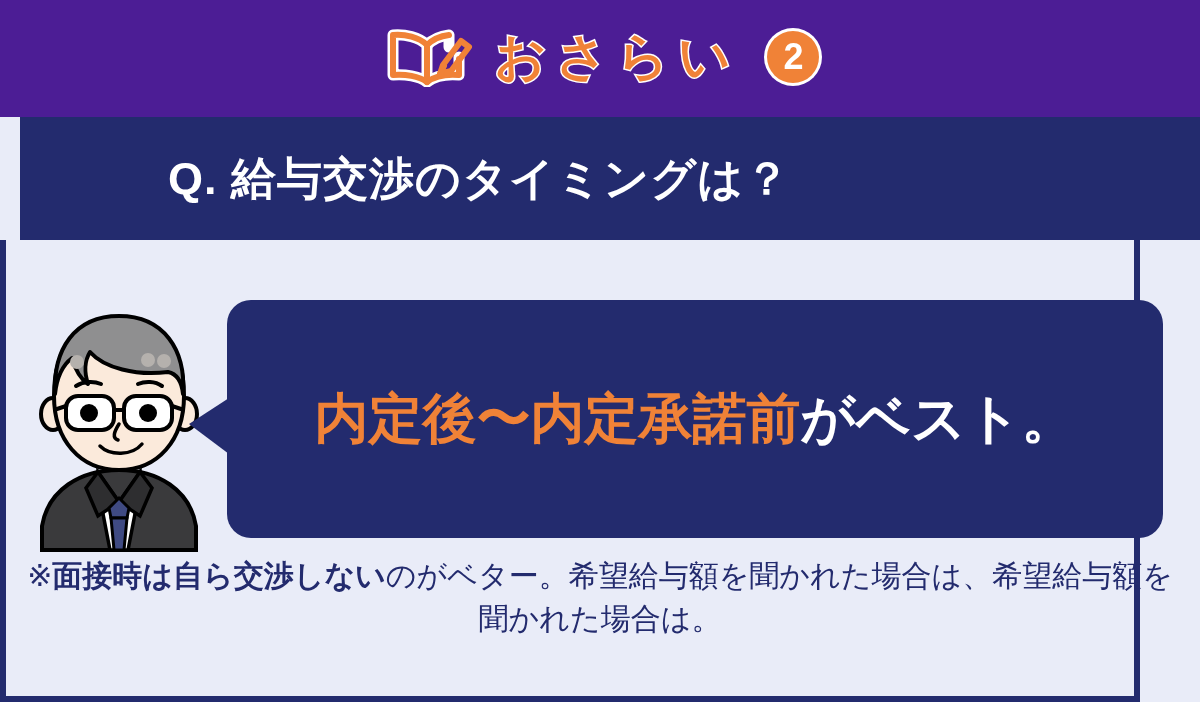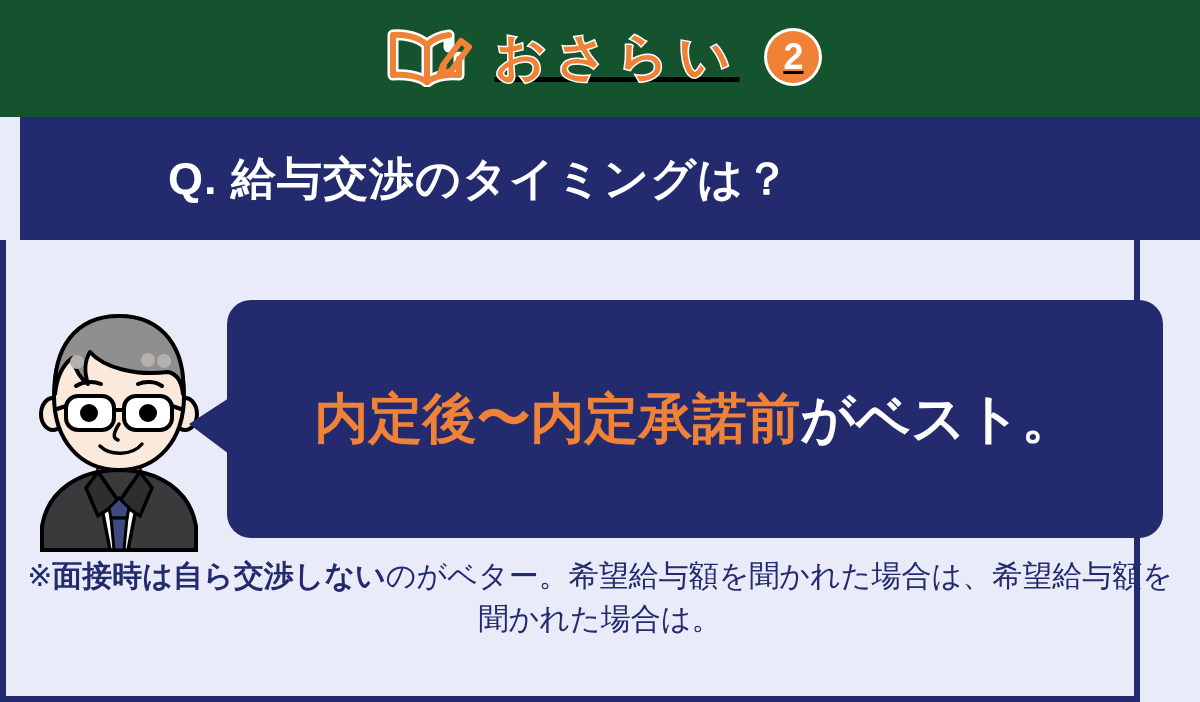--- a/index.html
+++ b/index.html
@@ -22,25 +22,24 @@
     box-sizing: border-box;
   }
 
   
   .header-band {
     position: absolute;
     left: 0;
     top: 0;
     width: 1200px;
     height: 117px;
-    background: #14532d;
+    background: #4c1d95;
     display: flex;
     align-items: center;
     justify-content: center;
-    text-decoration: underline;
   }
   .header-inner {
     display: flex;
     align-items: center;
     gap: 22px;
     transform: translateY(-2px);
   }
   .book-icon {
     width: 92px;
     height: 60px;

